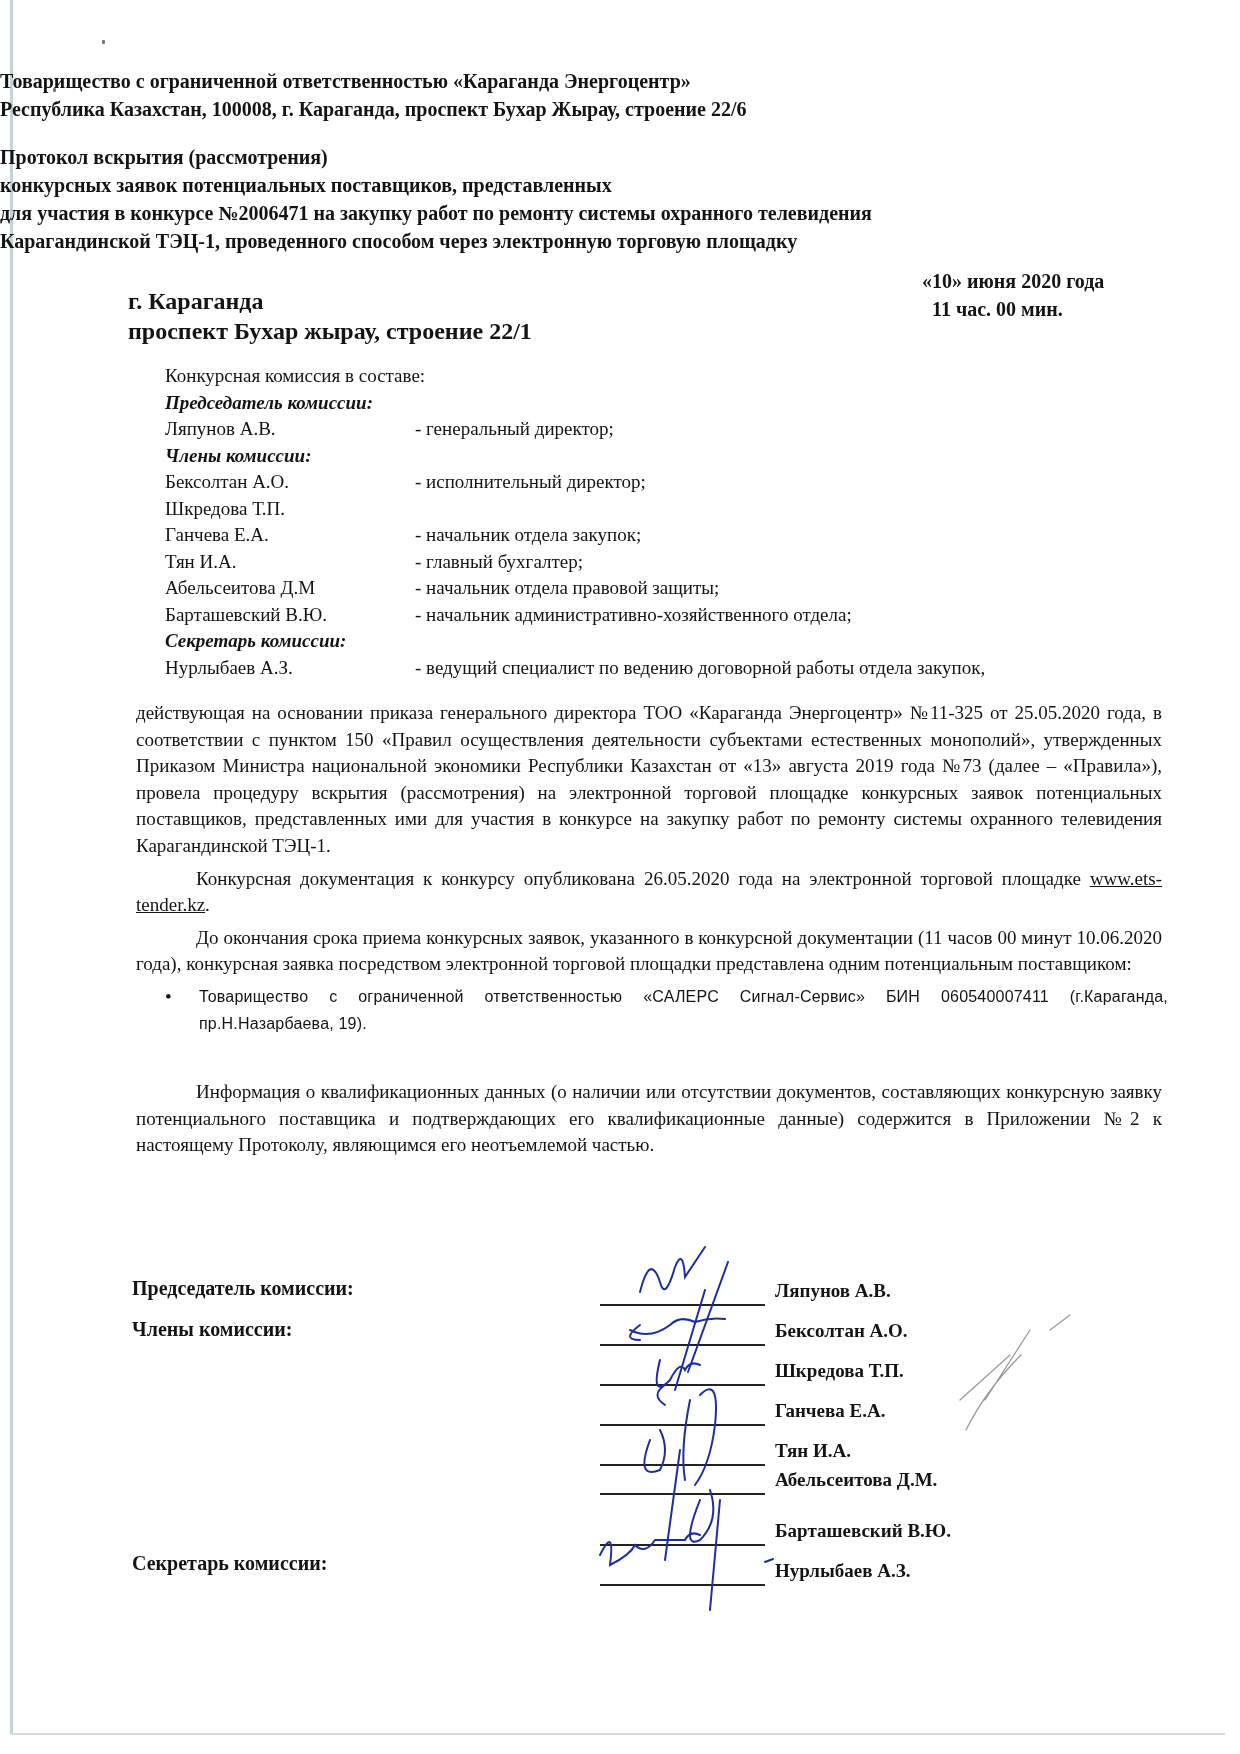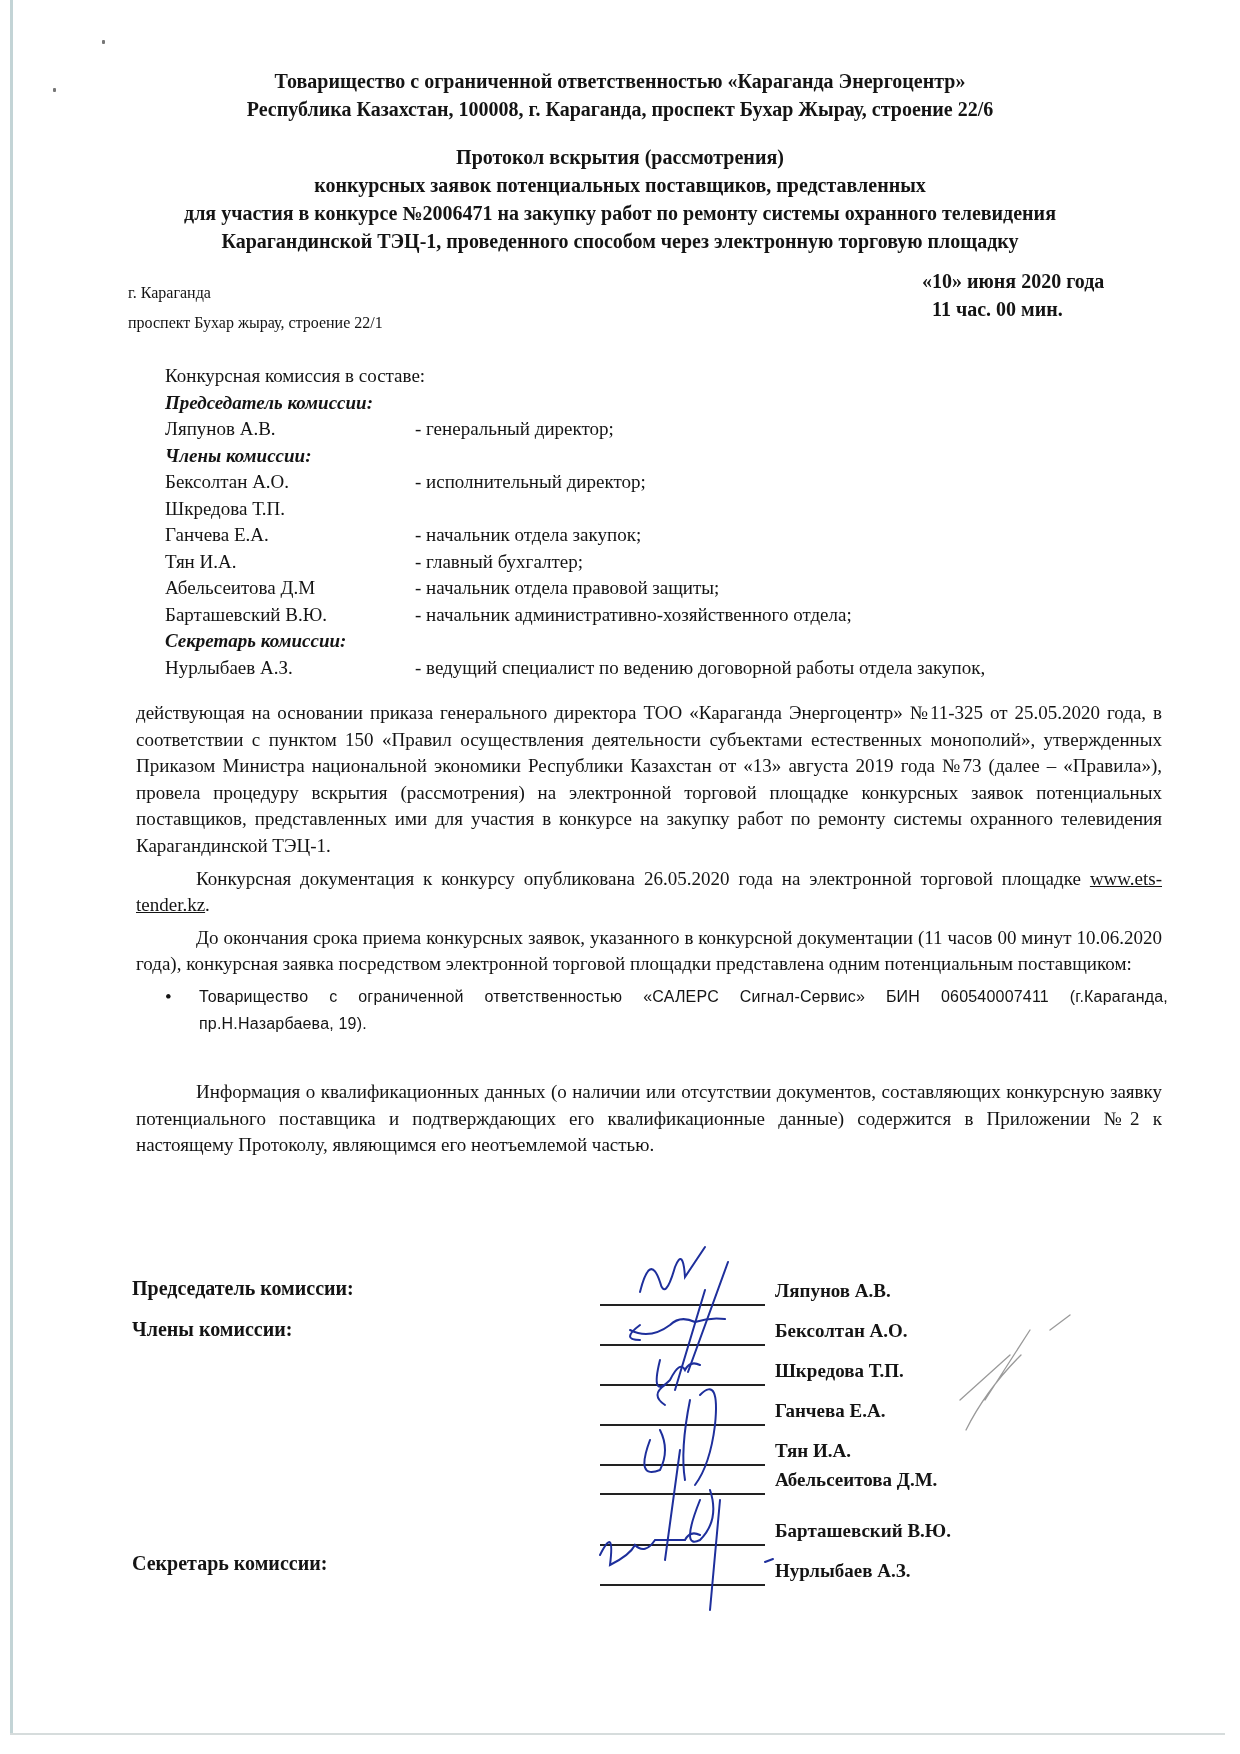--- a/index.html
+++ b/index.html
@@ -4,25 +4,25 @@
   <style>
     html, body { margin: 0; padding: 0; }
     body {
       width: 1240px; height: 1754px; background: #ffffff; position: relative; overflow: hidden;
       font-family: "Liberation Serif", serif; color: #141414;
     }
     .page-edge-left { position: absolute; left: 10px; top: 0; width: 3px; height: 1735px; background: #9bb8bb; opacity: 0.6; }
     .page-edge-bottom { position: absolute; left: 10px; top: 1733px; width: 1215px; height: 2px; background: #d6dcdc; }
     .speck { position: absolute; width: 3px; height: 4px; background: #777; border-radius: 1px; }
 
-    .center-block { position: absolute; left: 0; width: 1240px; text-align: center; font-weight: bold; font-size: 20px; line-height: 28px; }
+    .center-block { position: absolute; left: 0; width: 1240px; text-align: left; font-weight: bold; font-size: 20px; line-height: 28px; }
     .hdr1 { top: 67px; }
     .hdr2 { top: 143px; }
 
-    .place-left { position: absolute; left: 128px; top: 278px; font-weight: normal; font-size: 16px; line-height: 30px; }
+    .place-left { position: absolute; left: 128px; top: 286px; font-weight: bold; font-size: 24px; line-height: 30px; }
     .place-right { position: absolute; left: 922px; top: 267px; font-weight: bold; font-size: 20px; line-height: 28px; }
     .place-right .time { padding-left: 10px; }
 
     .commission { position: absolute; left: 165px; top: 363px; font-size: 19px; line-height: 26.5px; width: 960px; }
     .commission .role-head { font-style: italic; font-weight: bold; }
     .crow { display: flex; }
     .crow .nm { width: 250px; flex: none; }
 
     .body-text { position: absolute; left: 130px; top: 694px; width: 1038px; font-size: 19px; line-height: 26.6px; text-align: justify; }
     .body-text p { margin: 6px; }

